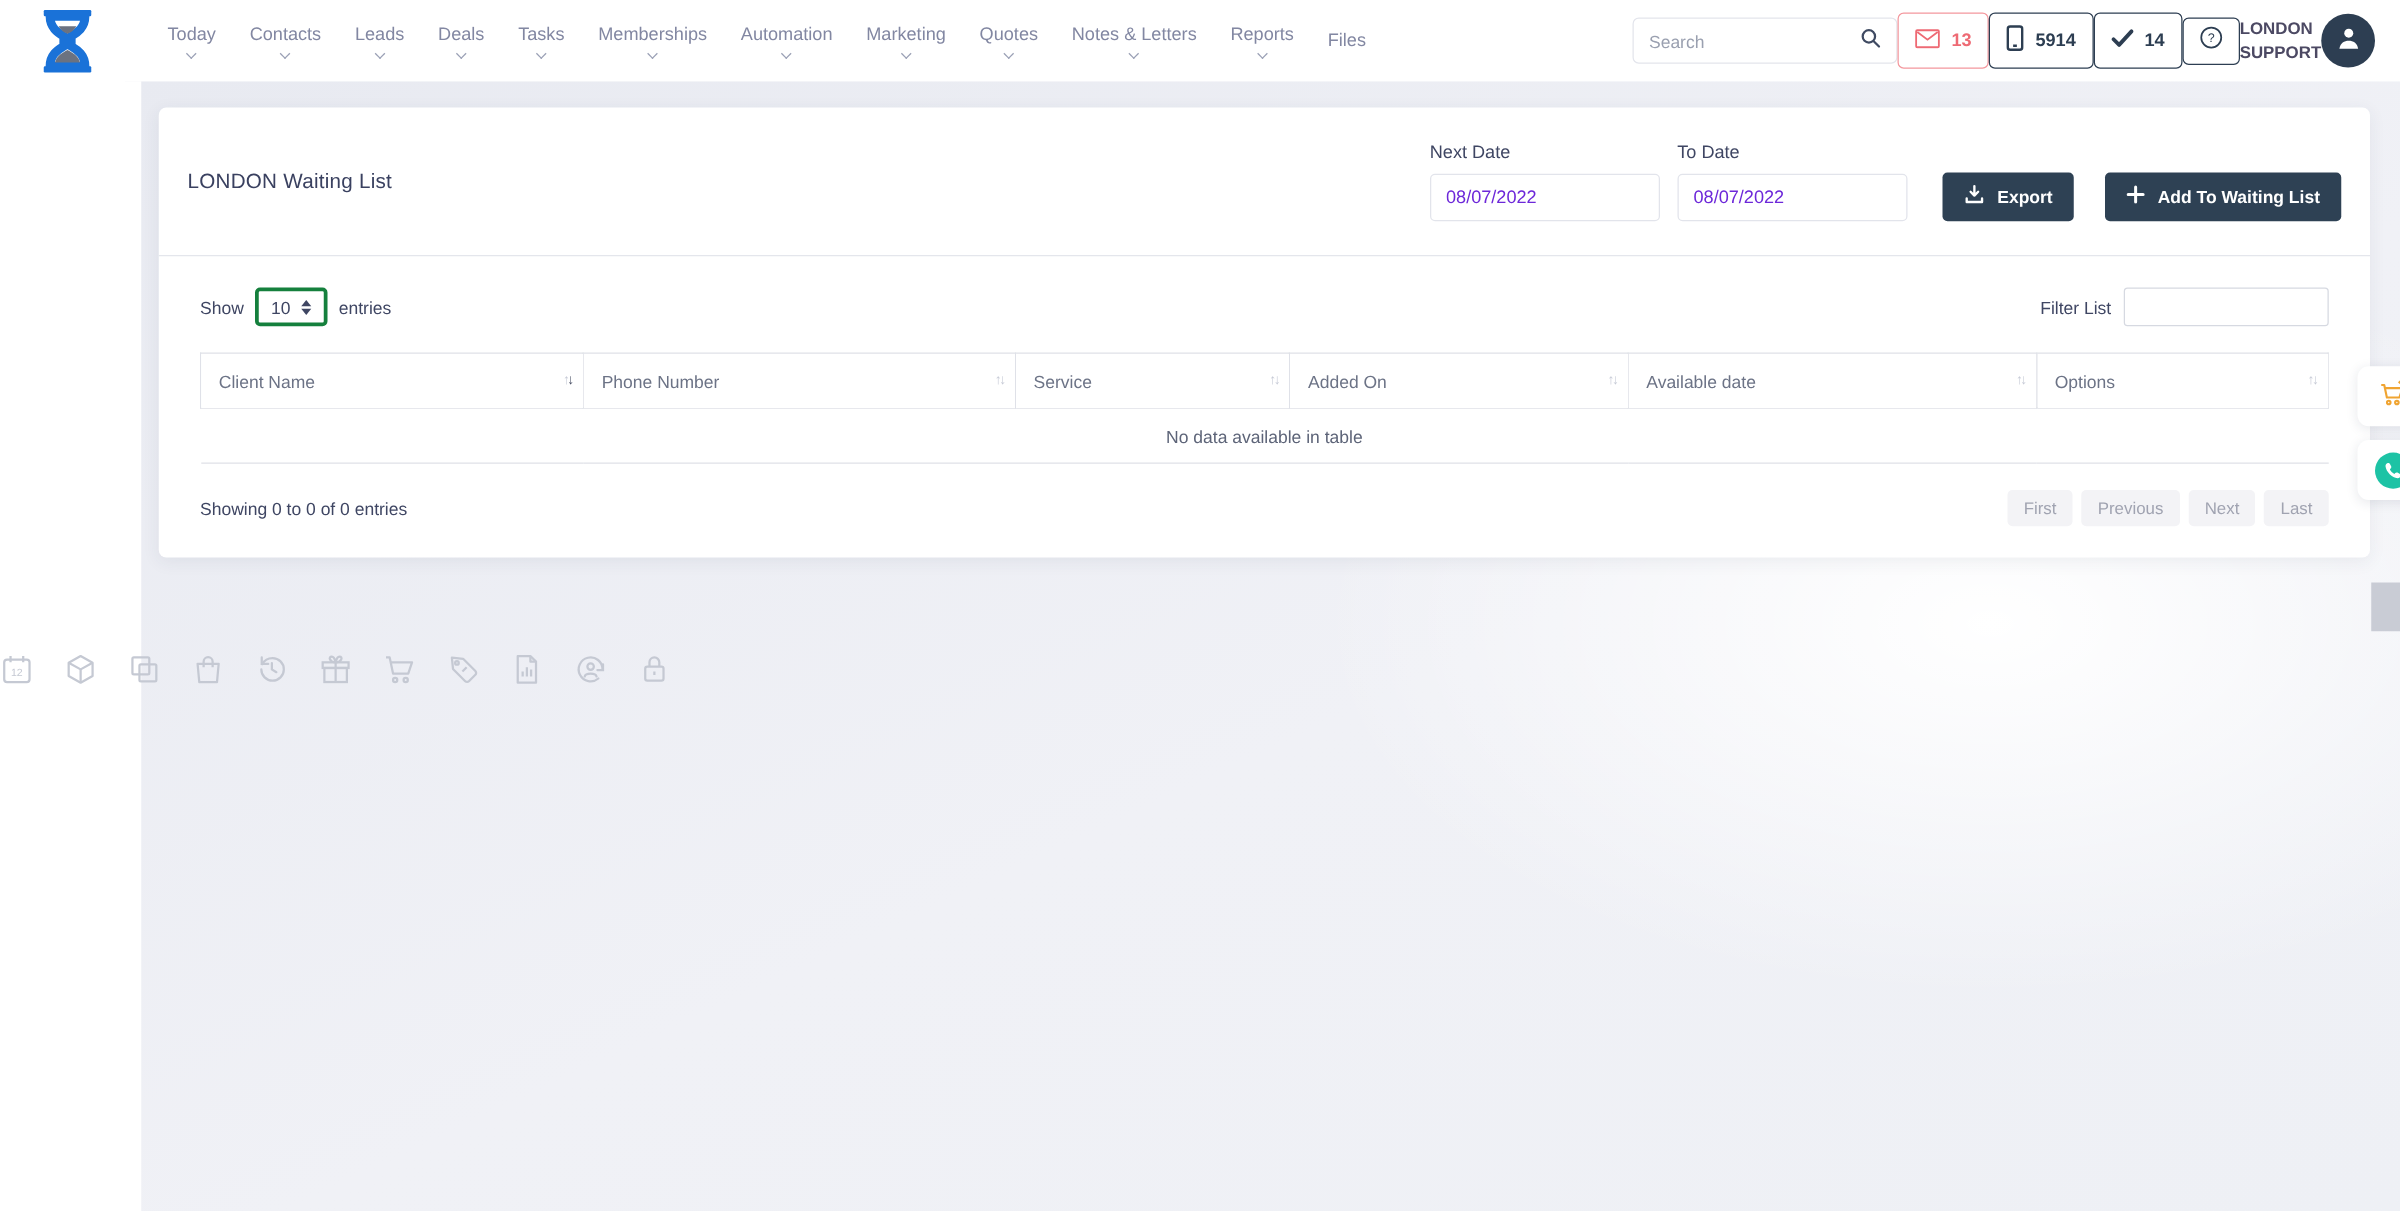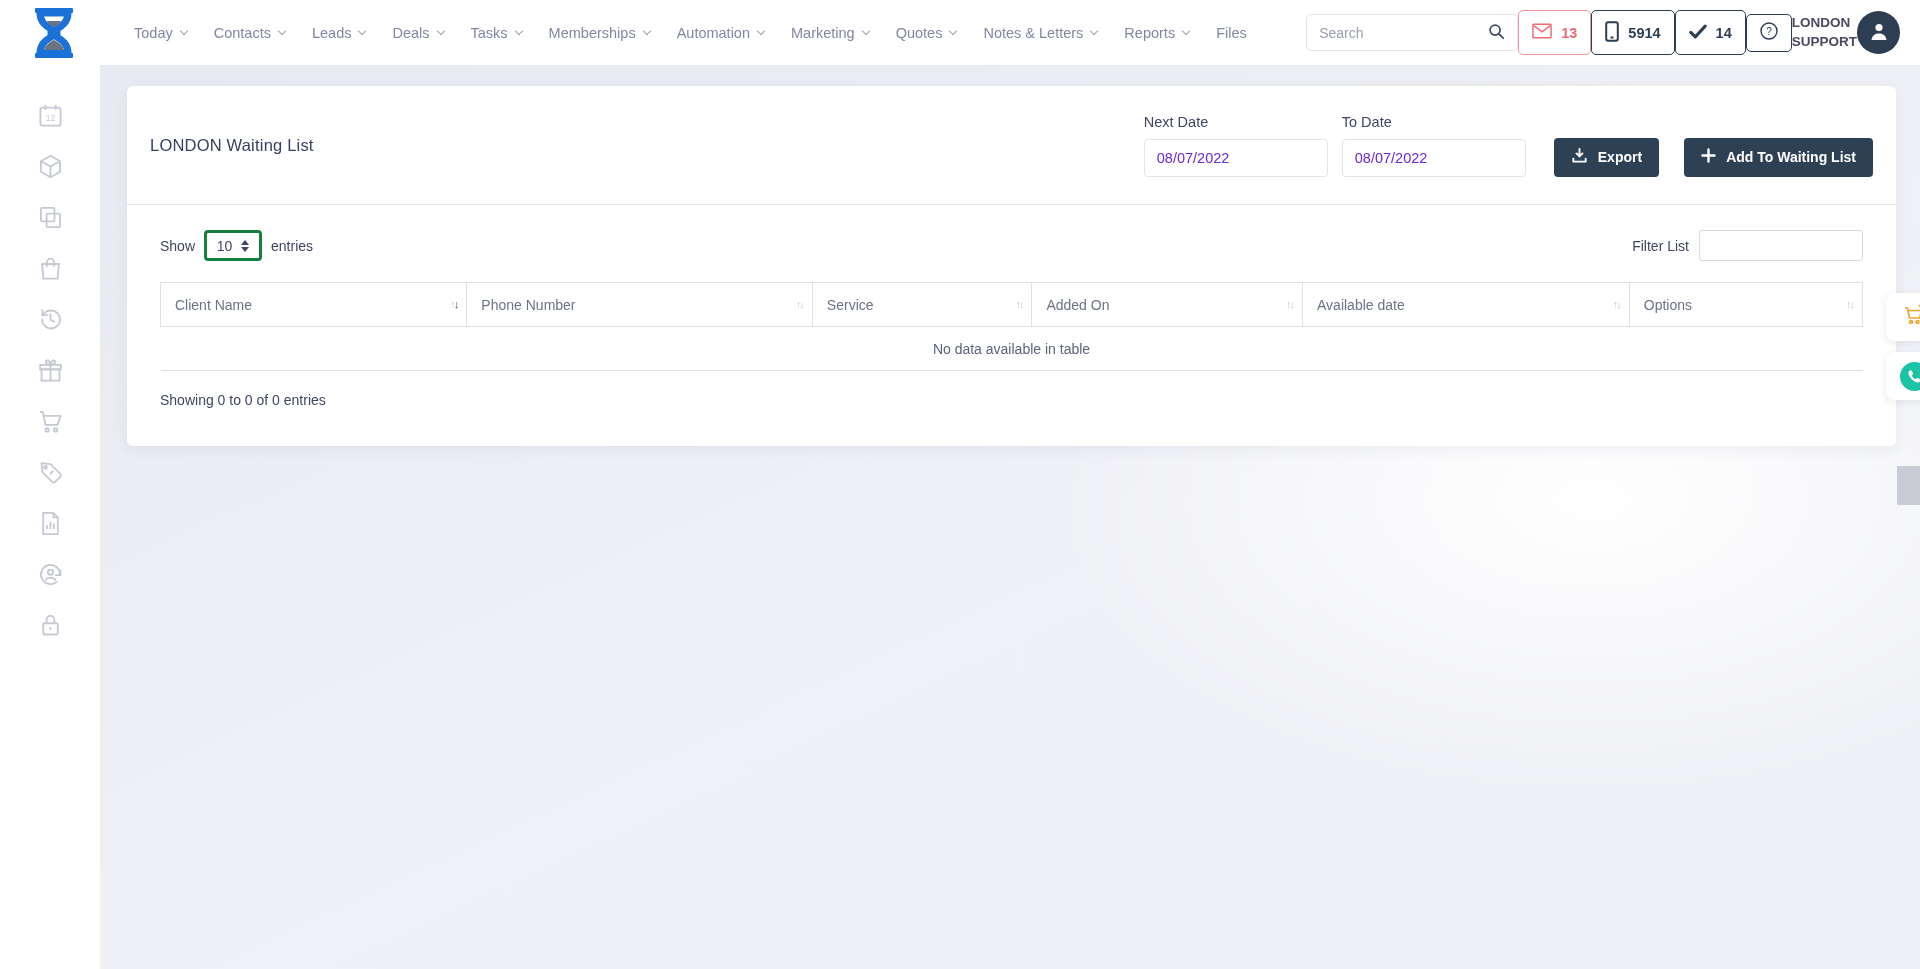--- a/index.html
+++ b/index.html
@@ -5,42 +5,42 @@
   * { margin:0; padding:0; box-sizing:border-box; }
   html,body { width:1920px; height:969px; overflow:hidden; background:#fff;
     font-family:"Liberation Sans", sans-serif; }
 
   
   .navbar { position:absolute; top:0; left:0; right:0; height:65px; background:#fff;
     display:flex; align-items:center; z-index:10; }
   .logo { margin-left:30px; width:48px; height:52px; flex:0 0 auto; }
   .nav-menu { display:flex; align-items:center; gap:27px; margin-left:56px; }
   .nav-item { display:flex; align-items:center; gap:8px; color:#8287a2; font-size:14.5px;
-    cursor:pointer; white-space:nowrap; }
+    cursor:pointer; white-space:nowrap;flex-direction:column; }
   .caret { width:6px; height:6px; border-right:1.6px solid #9aa0b5; border-bottom:1.6px solid #9aa0b5;
     transform:rotate(45deg); margin-top:-4px; }
   .nav-right { margin-left:auto; display:flex; align-items:center; margin-right:20px; }
   .search-group { display:flex; align-items:center; width:212px; height:37px;
     border:1px solid #e3e5ec; border-radius:5px; padding:0 12px; background:#fff; }
   .search-group input { border:none; outline:none; flex:1; min-width:0; font-size:14px; color:#4a5066;
     font-family:"Liberation Sans", sans-serif; }
   .search-group input::placeholder { color:#9aa0b0; }
   .badge { display:flex; align-items:center; gap:9px; height:45px; padding:0 13px;
     border:1.5px solid #2d3e52; border-radius:5px; color:#2d3e52; font-weight:700;
     font-size:14.5px; cursor:pointer; background:#fff; }
   .badge.mail { border-color:#f4979d; color:#ee6a74; }
   .help-btn { width:46px; height:38px; border:1.5px solid #2d3e52; border-radius:5px;
     display:flex; align-items:center; justify-content:center; cursor:pointer; background:#fff; }
   .user-name { font-size:13.5px; font-weight:700; color:#4c4963; line-height:1.35; }
   .avatar { width:43px; height:43px; border-radius:50%; background:#2d3e52;
     display:flex; align-items:center; justify-content:center; cursor:pointer; }
 
   
-  .sidebar { position:absolute; top:65px; left:0; width:100px; bottom:0; background:#fff;
-    display:flex; flex-direction:column; align-items:center; padding-top:37px; gap:24px; z-index:5; }
+  .sidebar { position:absolute; top:65px; left:0; width:113px; bottom:0; background:#fff;
+    display:flex; flex-direction:row; align-items:center; padding-top:37px; gap:24px; z-index:5; }
   .side-icon { width:27px; height:27px; color:#c5c9d3; cursor:pointer; }
   .side-icon svg { width:27px; height:27px; display:block; }
 
   
   .main { position:absolute; top:65px; left:100px; right:0; bottom:0;
     background:
       radial-gradient(ellipse 900px 500px at 82% 48%, #ffffff 0%, rgba(255,255,255,0) 60%),
       linear-gradient(155deg, #e8eaf1 0%, #f0f1f6 55%, #eef0f5 100%); }
 
   .card { position:absolute; top:21px; left:27px; right:24px; height:360px; background:#fff;
@@ -375,20 +375,26 @@
         </thead>
         <tbody>
           <tr>
             <td class="empty" colspan="6">No data available in table</td>
           </tr>
         </tbody>
       </table>
 
       <div class="footer-row">
         <span>Showing 0 to 0 of 0 entries</span>
+        <div class="pagination">
+          <span class="page-btn">First</span>
+          <span class="page-btn">Previous</span>
+          <span class="page-btn">Next</span>
+          <span class="page-btn">Last</span>
+        </div>
       </div>
     </div>
   </div>
 
   <div class="float-btn float-cart">
     <span>
       <svg width="24" height="24" viewBox="0 0 24 24" fill="none" stroke="#f0a431" stroke-width="1.7" stroke-linejoin="round">
         <path d="M3 5h2.4L7.5 15h10L20 7.5H6"></path>
           <circle cx="9" cy="19" r="1.4"></circle>
           <circle cx="15.5" cy="19" r="1.4"></circle>

